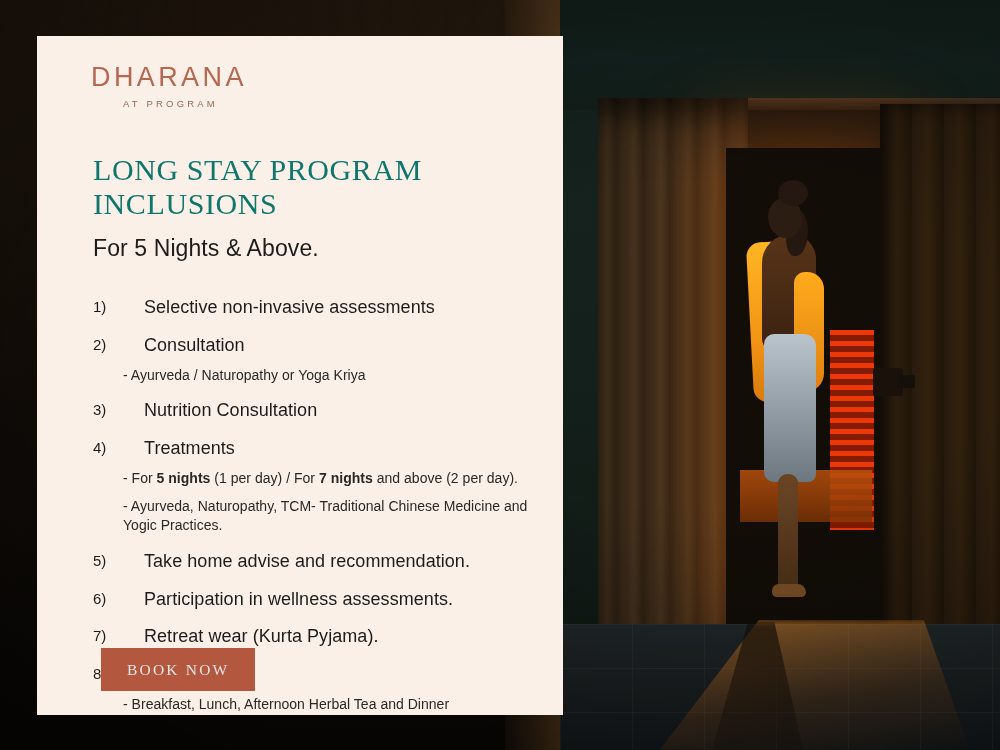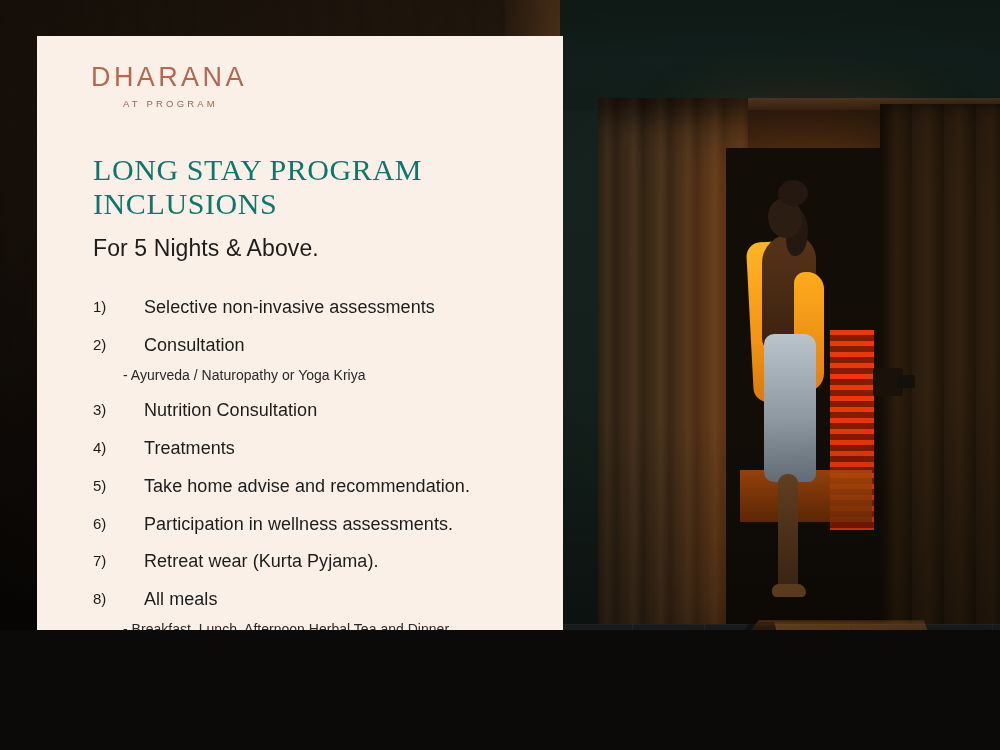--- a/index.html
+++ b/index.html
@@ -7,21 +7,21 @@
 
   html, body {
     width:1000px; height:750px;
     overflow:hidden;
     background:#0c0a08;
     font-family:"Liberation Sans", sans-serif;
   }
 
   .poster {
     position:relative;
-    width:1000px; height:630px;
+    width:1000px; height:750px;
     overflow:hidden;
     background:#100d0a;
   }
 
   
   .photo {
     position:absolute; inset:0;
     background:#14110d;
   }
 
@@ -343,20 +343,22 @@
         <div class="li-num">3)</div>
         <div class="li-body">
           <div class="li-title">Nutrition Consultation</div>
         </div>
       </div>
 
       <div class="li">
         <div class="li-num">4)</div>
         <div class="li-body">
           <div class="li-title">Treatments</div>
+          <div class="li-sub">- For <b>5 nights</b> (1 per day) / For <b>7 nights</b> and above (2 per day).</div>
+          <div class="li-sub">- Ayurveda, Naturopathy, TCM- Traditional Chinese Medicine and Yogic Practices.</div>
         </div>
       </div>
 
       <div class="li">
         <div class="li-num">5)</div>
         <div class="li-body">
           <div class="li-title">Take home advise and recommendation.</div>
         </div>
       </div>
 

